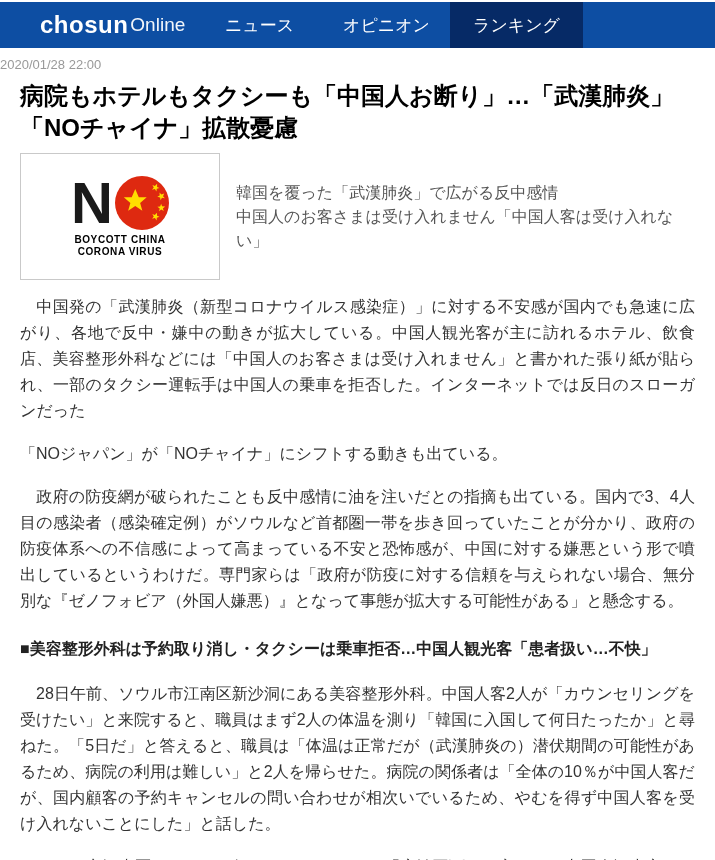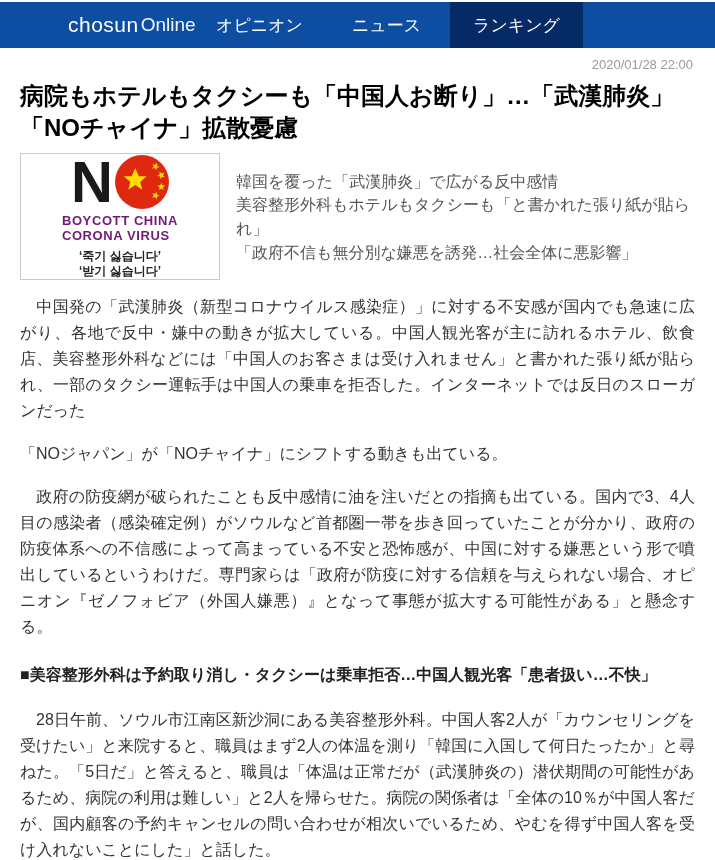--- a/index.html
+++ b/index.html
@@ -20,37 +20,36 @@
     background: #0d4ea3;
     color: #fff;
   }
   .logo {
     display: flex;
     align-items: center;
     padding-left: 40px;
     width: 196px;
     cursor: pointer;
   }
-  .logo-bold { font-weight: normal; font-size: 21px; letter-spacing: 0.5px; margin-left: 28px; }
+  .logo-bold { font-weight: bold; font-size: 24px; letter-spacing: 0.5px; }
   .logo-light { font-weight: normal; font-size: 19px; margin-left: 2px; opacity: 0.95; }
   .nav-item {
     width: 127px;
     display: flex;
     align-items: center;
     justify-content: center;
     font-size: 17px;
     color: #fff;
     cursor: pointer;
   }
   .nav-item.active { background: #062a66; width: 133px; }
   .nav-fill { flex: 1; }
 
   
   .date-row {
-    text-align: right;
     padding: 9px 22px 0 0;
     font-size: 13px;
     color: #999;
   }
 
   
   .title {
     margin: 8px 20px 10px 20px;
     font-size: 24px;
     line-height: 1.32;
@@ -81,26 +80,26 @@
     font-size: 58px;
     line-height: 0.9;
     font-weight: 800;
     color: #1a1a1a;
     letter-spacing: -2px;
     margin-right: 4px;
   }
   .flag-icon { width: 54px; height: 54px; display: block; }
   .boycott {
     margin-top: 4px;
-    color: #701a75;
+    color: #000000;
     font-weight: bold;
-    font-size: 13px;
+    font-size: 10px;
     line-height: 1.2;
     letter-spacing: 0.6px;
-    text-align: left;
+    text-align: center;
   }
   .korean {
     margin-top: 5px;
     color: #222;
     font-weight: bold;
     font-size: 12px;
     line-height: 1.25;
     text-align: center;
   }
   .subhead {
@@ -132,22 +131,22 @@
 
 <div class="page">
 
   <div class="topbar"></div>
 
   <header class="header">
     <div class="logo">
       <span class="logo-bold">chosun</span>
       <span class="logo-light">Online</span>
     </div>
+    <div class="nav-item">ニュース</div>
     <div class="nav-item">オピニオン</div>
-    <div class="nav-item">ニュース</div>
     <div class="nav-item active">ランキング</div>
     <div class="nav-fill"></div>
   </header>
 
   <div class="date-row">2020/01/28 22:00</div>
 
   <h1 class="title">病院もホテルもタクシーも「中国人お断り」…「武漢肺炎」「NOチャイナ」拡散憂慮</h1>
 
   <div class="media-row">
     <div class="article-image">
@@ -162,34 +161,29 @@
           <use href="#star" fill="#ffde00" transform="translate(42,12) scale(0.42) rotate(23)"></use>
           <use href="#star" fill="#ffde00" transform="translate(48,21) scale(0.42) rotate(46)"></use>
           <use href="#star" fill="#ffde00" transform="translate(48,33) scale(0.42) rotate(70)"></use>
           <use href="#star" fill="#ffde00" transform="translate(42,42) scale(0.42) rotate(20)"></use>
         </svg>
       </div>
       <div class="boycott">
         <div>BOYCOTT CHINA</div>
         <div>CORONA VIRUS</div>
       </div>
-      <div class="korean">
-        <div>‘죽기 싫습니다’</div>
-        <div>‘받기 싫습니다’</div>
-      </div>
     </div>
     <div class="subhead">
       <div>韓国を覆った「武漢肺炎」で広がる反中感情</div>
-      <div>美容整形外科もホテルもタクシーも「と書かれた張り紙が貼られ」</div>
-      <div>「政府不信も無分別な嫌悪を誘発…社会全体に悪影響」</div>
+      <div>中国人のお客さまは受け入れません「中国人客は受け入れない」</div>
     </div>
   </div>
 
   <div class="article-body">
     <p>　中国発の「武漢肺炎（新型コロナウイルス感染症）」に対する不安感が国内でも急速に広がり、各地で反中・嫌中の動きが拡大している。中国人観光客が主に訪れるホテル、飲食店、美容整形外科などには「中国人のお客さまは受け入れません」と書かれた張り紙が貼られ、一部のタクシー運転手は中国人の乗車を拒否した。インターネットでは反日のスローガンだった</p>
     <p>「NOジャパン」が「NOチャイナ」にシフトする動きも出ている。</p>
-    <p>　政府の防疫網が破られたことも反中感情に油を注いだとの指摘も出ている。国内で3、4人目の感染者（感染確定例）がソウルなど首都圏一帯を歩き回っていたことが分かり、政府の防疫体系への不信感によって高まっている不安と恐怖感が、中国に対する嫌悪という形で噴出しているというわけだ。専門家らは「政府が防疫に対する信頼を与えられない場合、オピニオン『ゼノフォビア（外国人嫌悪）』となって事態が拡大する可能性がある」と懸念する。</p>
+    <p>　政府の防疫網が破られたことも反中感情に油を注いだとの指摘も出ている。国内で3、4人目の感染者（感染確定例）がソウルなど首都圏一帯を歩き回っていたことが分かり、政府の防疫体系への不信感によって高まっている不安と恐怖感が、中国に対する嫌悪という形で噴出しているというわけだ。専門家らは「政府が防疫に対する信頼を与えられない場合、無分別な『ゼノフォビア（外国人嫌悪）』となって事態が拡大する可能性がある」と懸念する。</p>
     <h2 class="section-h">■美容整形外科は予約取り消し・タクシーは乗車拒否…中国人観光客「患者扱い…不快」</h2>
     <p>　28日午前、ソウル市江南区新沙洞にある美容整形外科。中国人客2人が「カウンセリングを受けたい」と来院すると、職員はまず2人の体温を測り「韓国に入国して何日たったか」と尋ねた。「5日だ」と答えると、職員は「体温は正常だが（武漢肺炎の）潜伏期間の可能性があるため、病院の利用は難しい」と2人を帰らせた。病院の関係者は「全体の10％が中国人客だが、国内顧客の予約キャンセルの問い合わせが相次いでいるため、やむを得ず中国人客を受け入れないことにした」と話した。</p>
     <p>　ソウル市江南区ノンヒョン洞のあるホテルでは「宿泊不可」と言われた中国人観光客たちがスーツケースを持って出てきて、付近のファストフード店に向かった。このホテルは24日までに42件の中国人観光客からの予約分について全額払い戻し措置を取り、当面は中国人に限り宿泊禁止とすることを決めた。ホテルの関係者は「中国人ではない他の国籍の宿泊客の不安を考慮し、中国人の予約を一時的に停止した」と説明した。</p>
   </div>
 
 </div>
 
 </body></html>

